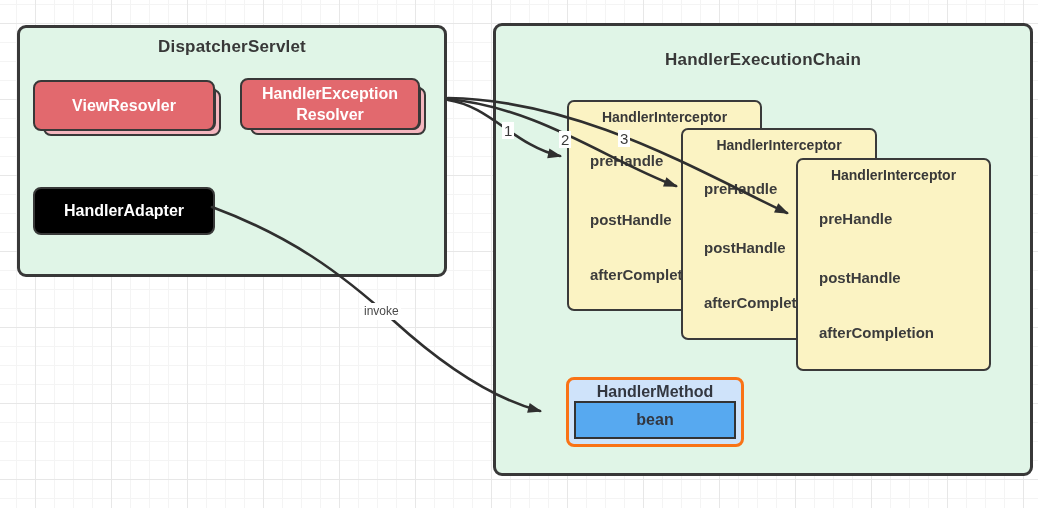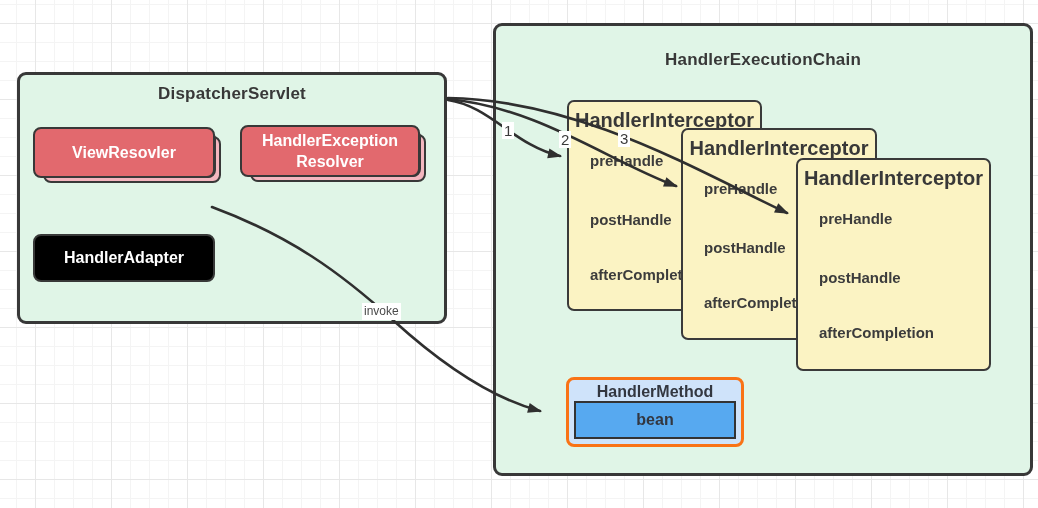--- a/index.html
+++ b/index.html
@@ -24,21 +24,21 @@
   .stack .l2{transform:translate(10px,9px);}
   .stack .l1{transform:translate(5px,4px);}
   .node-card{position:relative;width:100%;height:100%;border:2.5px solid #383838;border-radius:8px;
     display:flex;flex-direction:column;align-items:center;justify-content:center;
     font-weight:bold;font-size:16px;color:#ffffff;text-align:center;line-height:20px;}
   .red{background:#e2696e;}
   .purple{background:#000000;}
   
   .interceptor{position:absolute;background:#fbf3c3;border:2.5px solid #3a3a3a;border-radius:7px;}
   .ic-title{position:absolute;top:7px;left:0;width:100%;text-align:center;
-    font-weight:bold;font-size:20px;color:#383838;}
+    font-weight:bold;font-size:14px;color:#383838;}
   .ic-m{position:absolute;left:21px;font-weight:bold;font-size:15px;color:#3c3c3c;white-space:nowrap;}
   .ic-m1{top:50px;} .ic-m2{top:109px;} .ic-m3{top:164px;}
   
   .hm-box{position:absolute;background:#cfe3fa;border:3px solid #f97316;border-radius:8px;}
   .hm-title{position:absolute;top:3px;left:0;width:100%;text-align:center;
     font-weight:bold;font-size:16px;color:#333740;}
   .hm-row{position:absolute;left:5px;right:5px;bottom:5px;height:38px;display:flex;flex-direction:column;}
   .hm-cell{background:#57a9f0;border:2px solid #333333;display:flex;align-items:center;
     justify-content:center;font-weight:bold;font-size:16px;color:#333740;box-sizing:border-box;}
   .hm-cell.bean{flex:92;}
@@ -47,21 +47,21 @@
   svg.arrows{position:absolute;left:0;top:0;z-index:5;pointer-events:none;}
   .arrow-label{position:absolute;z-index:6;background:#ffffff;color:#3a3a3a;
     font-size:15px;line-height:17px;padding:0 2px;}
   .invoke-label{font-size:12px;color:#4a4a4a;}
 </style>
 </head>
 <body>
 
 <div class="canvas">
 
-  <div class="box" style="left:17px;top:25px;width:424px;height:246px;margin-top:47px;">
+  <div class="box" style="left:17px;top:25px;width:424px;height:246px;">
     <div class="box-title" style="top:9px;">DispatcherServlet</div>
 
     <div class="stack" style="left:13px;top:52px;width:178px;height:47px;">
       <span class="layer l2"></span>
       <span class="layer l1"></span>
       <div class="node-card red">
         <span>ViewResovler</span>
       </div>
     </div>
 

